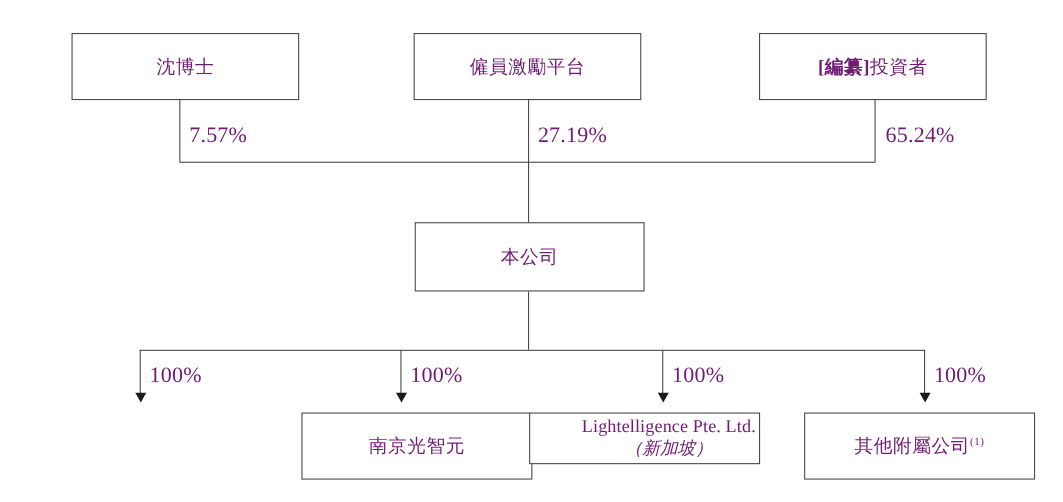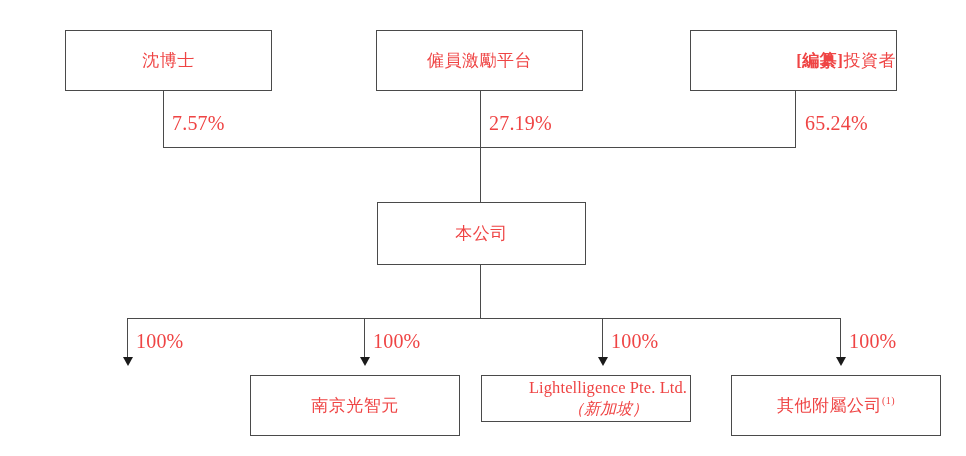--- a/index.html
+++ b/index.html
@@ -6,21 +6,21 @@
     margin: 0;
     padding: 0;
     background: #ffffff;
   }
   #canvas {
     position: relative;
     width: 966px;
     height: 456px;
     background: #ffffff;
     font-family: "Liberation Serif", "DejaVu Serif", serif;
-    color: #ef4444;
+    color: #701a75;
     overflow: hidden;
   }
   .node {
     position: absolute;
     box-sizing: border-box;
     border: 1px solid #4a4a4a;
     background: #ffffff;
     display: flex;
     flex-direction: column;
     align-items: center;
@@ -80,21 +80,21 @@
 <div id="canvas">
 
   <div class="node" style="left:65px; top:30px; width:207px; height:61px;">
     <span class="node-label">沈博士</span>
   </div>
 
   <div class="node" style="left:376px; top:30px; width:207px; height:61px;align-items:center;">
     <span class="node-label">僱員激勵平台</span>
   </div>
 
-  <div class="node" style="left:690px; top:30px; width:207px; height:61px;align-items:flex-end;">
+  <div class="node" style="left:690px; top:30px; width:207px; height:61px;">
     <span class="node-label"><span class="bold-bracket">[編纂]</span><span>投資者</span></span>
   </div>
 
   <div class="vline" style="left:163px; top:91px; height:56px;"></div>
   <div class="vline" style="left:480px; top:91px; height:111px;"></div>
   <div class="vline" style="left:795px; top:91px; height:56px;"></div>
 
   <div class="hline" style="left:163px; top:147px; width:633px;"></div>
 
   <div class="pct" style="left:172px; top:112px;">7.57%</div>
@@ -120,21 +120,21 @@
 
   <div class="vline" style="left:840px; top:318px; height:41px;"></div>
   <div class="arrowhead" style="left:836px; top:357px;"></div>
 
   <div class="pct" style="left:136px; top:330px;">100%</div>
   <div class="pct" style="left:373px; top:330px;">100%</div>
   <div class="pct" style="left:611px; top:330px;">100%</div>
   <div class="pct" style="left:849px; top:330px;">100%</div>
 
 
-  <div class="node" style="left:250px; top:375px; width:210px; height:61px;justify-content:center;">
+  <div class="node" style="left:274px; top:375px; width:210px; height:61px;justify-content:center;">
     <span class="node-label">南京光智元</span>
   </div>
 
   <div class="node" style="left:481px; top:375px; width:210px; height:47px;padding-left:44px;">
     <span class="node-label-en">Lightelligence Pte. Ltd.</span>
     <span class="node-sub">（新加坡）</span>
   </div>
 
   <div class="node" style="left:731px; top:375px; width:210px; height:61px;">
     <span class="node-label"><span>其他附屬公司</span><span class="sup">(1)</span></span>

